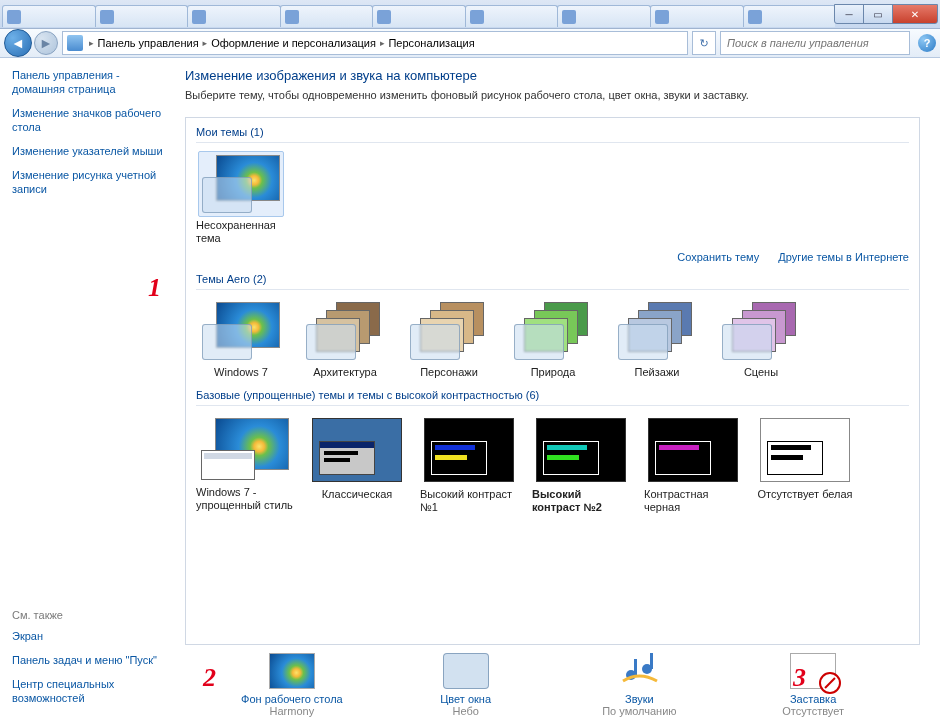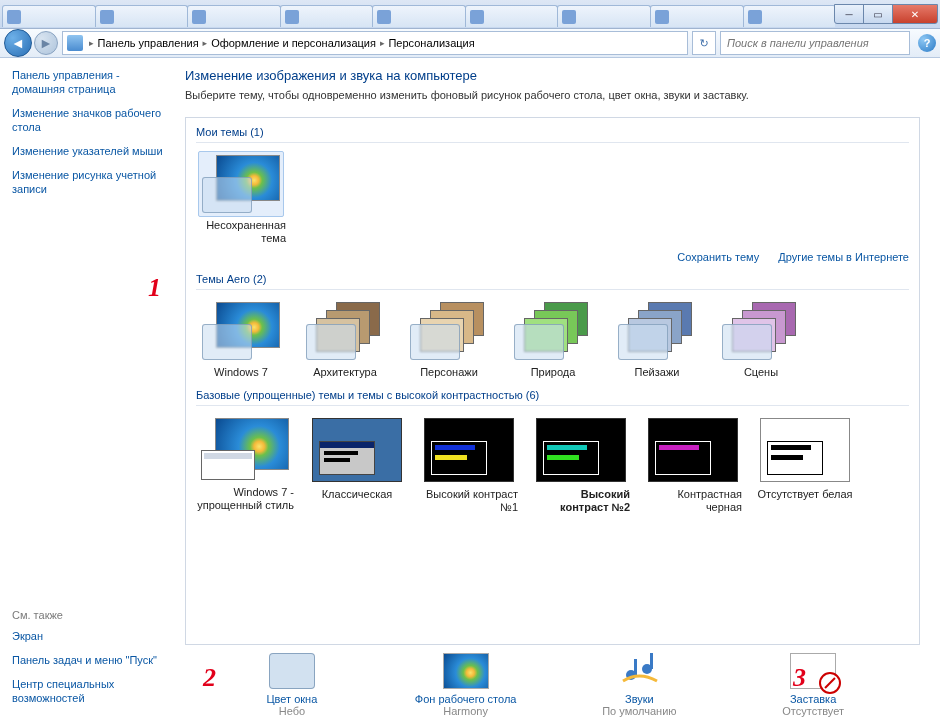--- a/index.html
+++ b/index.html
@@ -36,21 +36,21 @@
 .theme-row{display:flex;flex-wrap:wrap;gap:6px 14px;margin-bottom:6px}
 .theme-item{display:flex;flex-direction:column;align-items:center;width:90px}
 .theme-item.selected .thumb-wrap{background:#e4eefb;border:1px solid #a8c8ec;padding:3px;border-radius:2px}
 .thumb-wrap{padding:4px}
 .thumb{width:78px;height:58px;position:relative}
 .thumb .desk{position:absolute;top:0;right:0;width:62px;height:44px;background:linear-gradient(135deg,#4aa0e8,#1a5ca8);border:1px solid #888;background-size:cover}
 .thumb .desk.win7{background:radial-gradient(circle at 60% 55%,#fbe36a 0%,#f5b93a 10%,#6cc04a 18%,#2a8cd8 40%,#0a4a90 100%)}
 .thumb .glass{position:absolute;bottom:0;left:0;width:48px;height:34px;background:rgba(200,220,240,.55);border:1px solid rgba(120,150,180,.7);border-radius:3px;backdrop-filter:blur(1px)}
 .thumb .stack{position:absolute;top:0;right:0;width:70px;height:50px}
 .thumb .stack div{position:absolute;width:42px;height:32px;border:1px solid #666}
-.theme-label{text-align:right;font-size:11px;color:#222;margin-top:2px;line-height:13px}
+.theme-label{text-align:left;font-size:11px;color:#222;margin-top:2px;line-height:13px}
 .actions{text-align:right;margin:2px 0 6px}
 .actions a{color:#0a57a4;text-decoration:none;margin-left:16px}
 .hc-thumb{width:88px;height:62px;background:#000;border:1px solid #333;position:relative}
 .hc-thumb .win{position:absolute;left:6px;top:22px;width:54px;height:32px;background:#000;border:1px solid #fff}
 .hc-thumb .bar1{position:absolute;left:10px;top:26px;width:40px;height:5px}
 .hc-thumb .bar2{position:absolute;left:10px;top:36px;width:32px;height:5px}
 .bottombar{height:80px;display:flex;justify-content:space-around;align-items:center;padding:0 20px}
 .bottom-item{display:flex;flex-direction:column;align-items:center;width:160px;cursor:pointer}
 .bottom-icon{width:44px;height:34px;margin-bottom:4px;border:1px solid #aaa;position:relative}
 .bottom-icon.bg{background:radial-gradient(circle at 60% 55%,#fbe36a 0%,#f5b93a 12%,#6cc04a 22%,#2a8cd8 45%,#0a4a90 100%)}
@@ -298,28 +298,28 @@
                 <div class="bar2" style="background:#000"></div>
               </div>
             </div>
             <div class="theme-label">Отсутствует белая</div>
           </div>
         </div>
     </div>
 
     <div class="bottombar" id="bottombar">
         <div class="bottom-item">
+          <div class="bottom-icon bg"></div>
+          <div class="bottom-label">Фон рабочего стола</div>
+          <div class="bottom-sub">Harmony</div>
+        </div>
+        <div class="bottom-item">
           <div class="bottom-icon color"></div>
           <div class="bottom-label">Цвет окна</div>
           <div class="bottom-sub">Небо</div>
-        </div>
-        <div class="bottom-item">
-          <div class="bottom-icon bg"></div>
-          <div class="bottom-label">Фон рабочего стола</div>
-          <div class="bottom-sub">Harmony</div>
         </div>
         <div class="bottom-item">
           <div class="bottom-icon sound"><svg width="44" height="36">
               <circle cx="14" cy="22" r="5" fill="#3a7ac6"></circle>
               <rect x="17" y="6" width="3" height="16" fill="#3a7ac6"></rect>
               <circle cx="30" cy="16" r="5" fill="#3a7ac6"></circle>
               <rect x="33" y="0" width="3" height="16" fill="#3a7ac6"></rect>
               <path d="M6 28 Q22 18 40 28" stroke="#f5b93a" stroke-width="3" fill="none"></path>
             </svg></div>
           <div class="bottom-label">Звуки</div>

